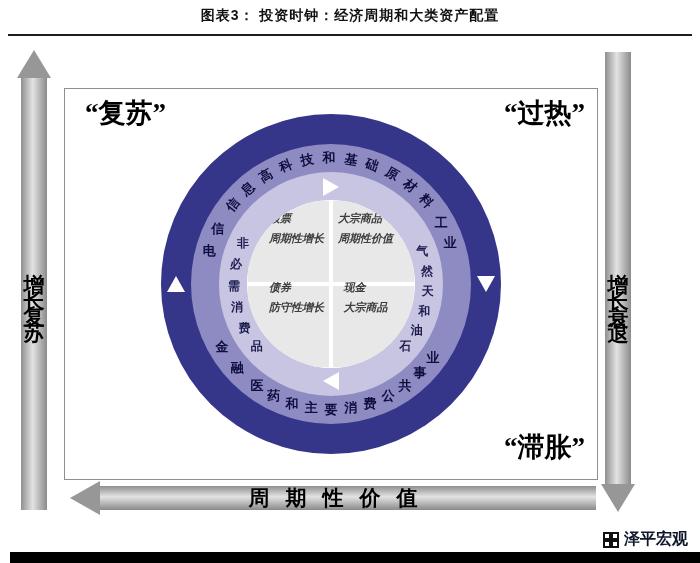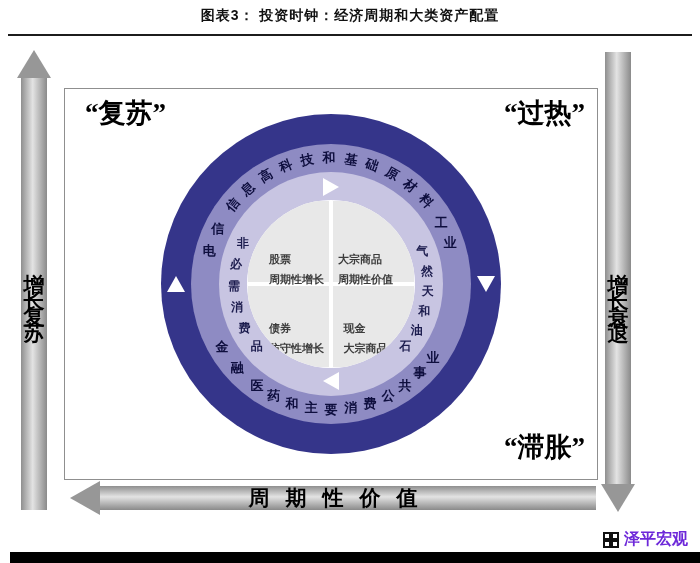--- a/index.html
+++ b/index.html
@@ -43,38 +43,38 @@
   .c-tl{left:12px;top:6px;margin-left:8px;}  .c-tr{right:12px;top:6px;}
   .c-bl{left:12px;bottom:14px;} .c-br{right:12px;bottom:14px;margin-top:39px;}
 
   
   #clock{position:absolute;left:0;top:0;width:532px;height:390px;}
   .disk{position:absolute;left:266px;top:195px;transform:translate(-50%,-50%);border-radius:50%;}
   .d-outer{width:340px;height:340px;background:#35358a;}
   .d-mid{width:280px;height:280px;background:#8e8bc3;}
   .d-inner{width:224px;height:224px;background:#c8c5e2;}
   .d-core{width:168px;height:168px;background:#fff;overflow:hidden;}
-  .quad{position:absolute;width:81px;height:81px;background:#e8e8e8;display:flex;align-items:flex-end;justify-content:center;}
+  .quad{position:absolute;width:81px;height:81px;background:#e8e8e8;display:flex;align-items:flex-start;justify-content:center;font-style:italic;}
   .q-tl{left:1px;top:1px;} .q-tr{right:1px;top:1px;}
   .q-bl{left:1px;bottom:1px;} .q-br{right:1px;bottom:1px;}
   .qtext{font-size:11px;font-weight:bold;color:#3c3c3c;line-height:1.8;text-align:left;white-space:nowrap;}
   .q-tl .qtext{transform:translate(8px,8px);}  .q-tr .qtext{transform:translate(-8px,8px);}
   .q-bl .qtext{transform:translate(8px,-8px);} .q-br .qtext{transform:translate(-8px,-8px);}
 
   #ring-layer{position:absolute;left:0;top:0;width:532px;height:390px;}
   .ring-ch{position:absolute;font-weight:bold;white-space:nowrap;}
   .chev{position:absolute;width:0;height:0;transform:translate(-50%,-50%);}
   .chev-up{border-left:9px solid transparent;border-right:9px solid transparent;border-bottom:16px solid #fff;}
   .chev-down{border-left:9px solid transparent;border-right:9px solid transparent;border-top:16px solid #fff;}
   .chev-right{border-top:9px solid transparent;border-bottom:9px solid transparent;border-left:16px solid #fff;}
   .chev-left{border-top:9px solid transparent;border-bottom:9px solid transparent;border-right:16px solid #fff;}
 
   
   .source{position:absolute;left:10px;top:533px;font-size:14px;font-weight:bold;color:#000;}
-  .watermark{position:absolute;right:12px;top:529px;display:flex;align-items:center;font-size:16px;font-weight:bold;color:#6d28d9;}
+  .watermark{position:absolute;right:12px;top:529px;display:flex;align-items:center;font-size:16px;font-weight:bold;color:#0f172a;}
   .wm-icon{width:16px;height:16px;background:#111;position:relative;display:inline-block;margin-right:5px;}
   .wm-icon::after{content:"";position:absolute;left:2px;top:2px;width:4px;height:4px;background:#fff;
                   box-shadow:8px 0 0 #fff,0 8px 0 #fff,8px 8px 0 #fff;}
   .bottom-bar{position:absolute;left:10px;right:0;bottom:0;height:11px;background:#000;}
 </style>
 </head>
 <body>
 
 <div class="page">
 

